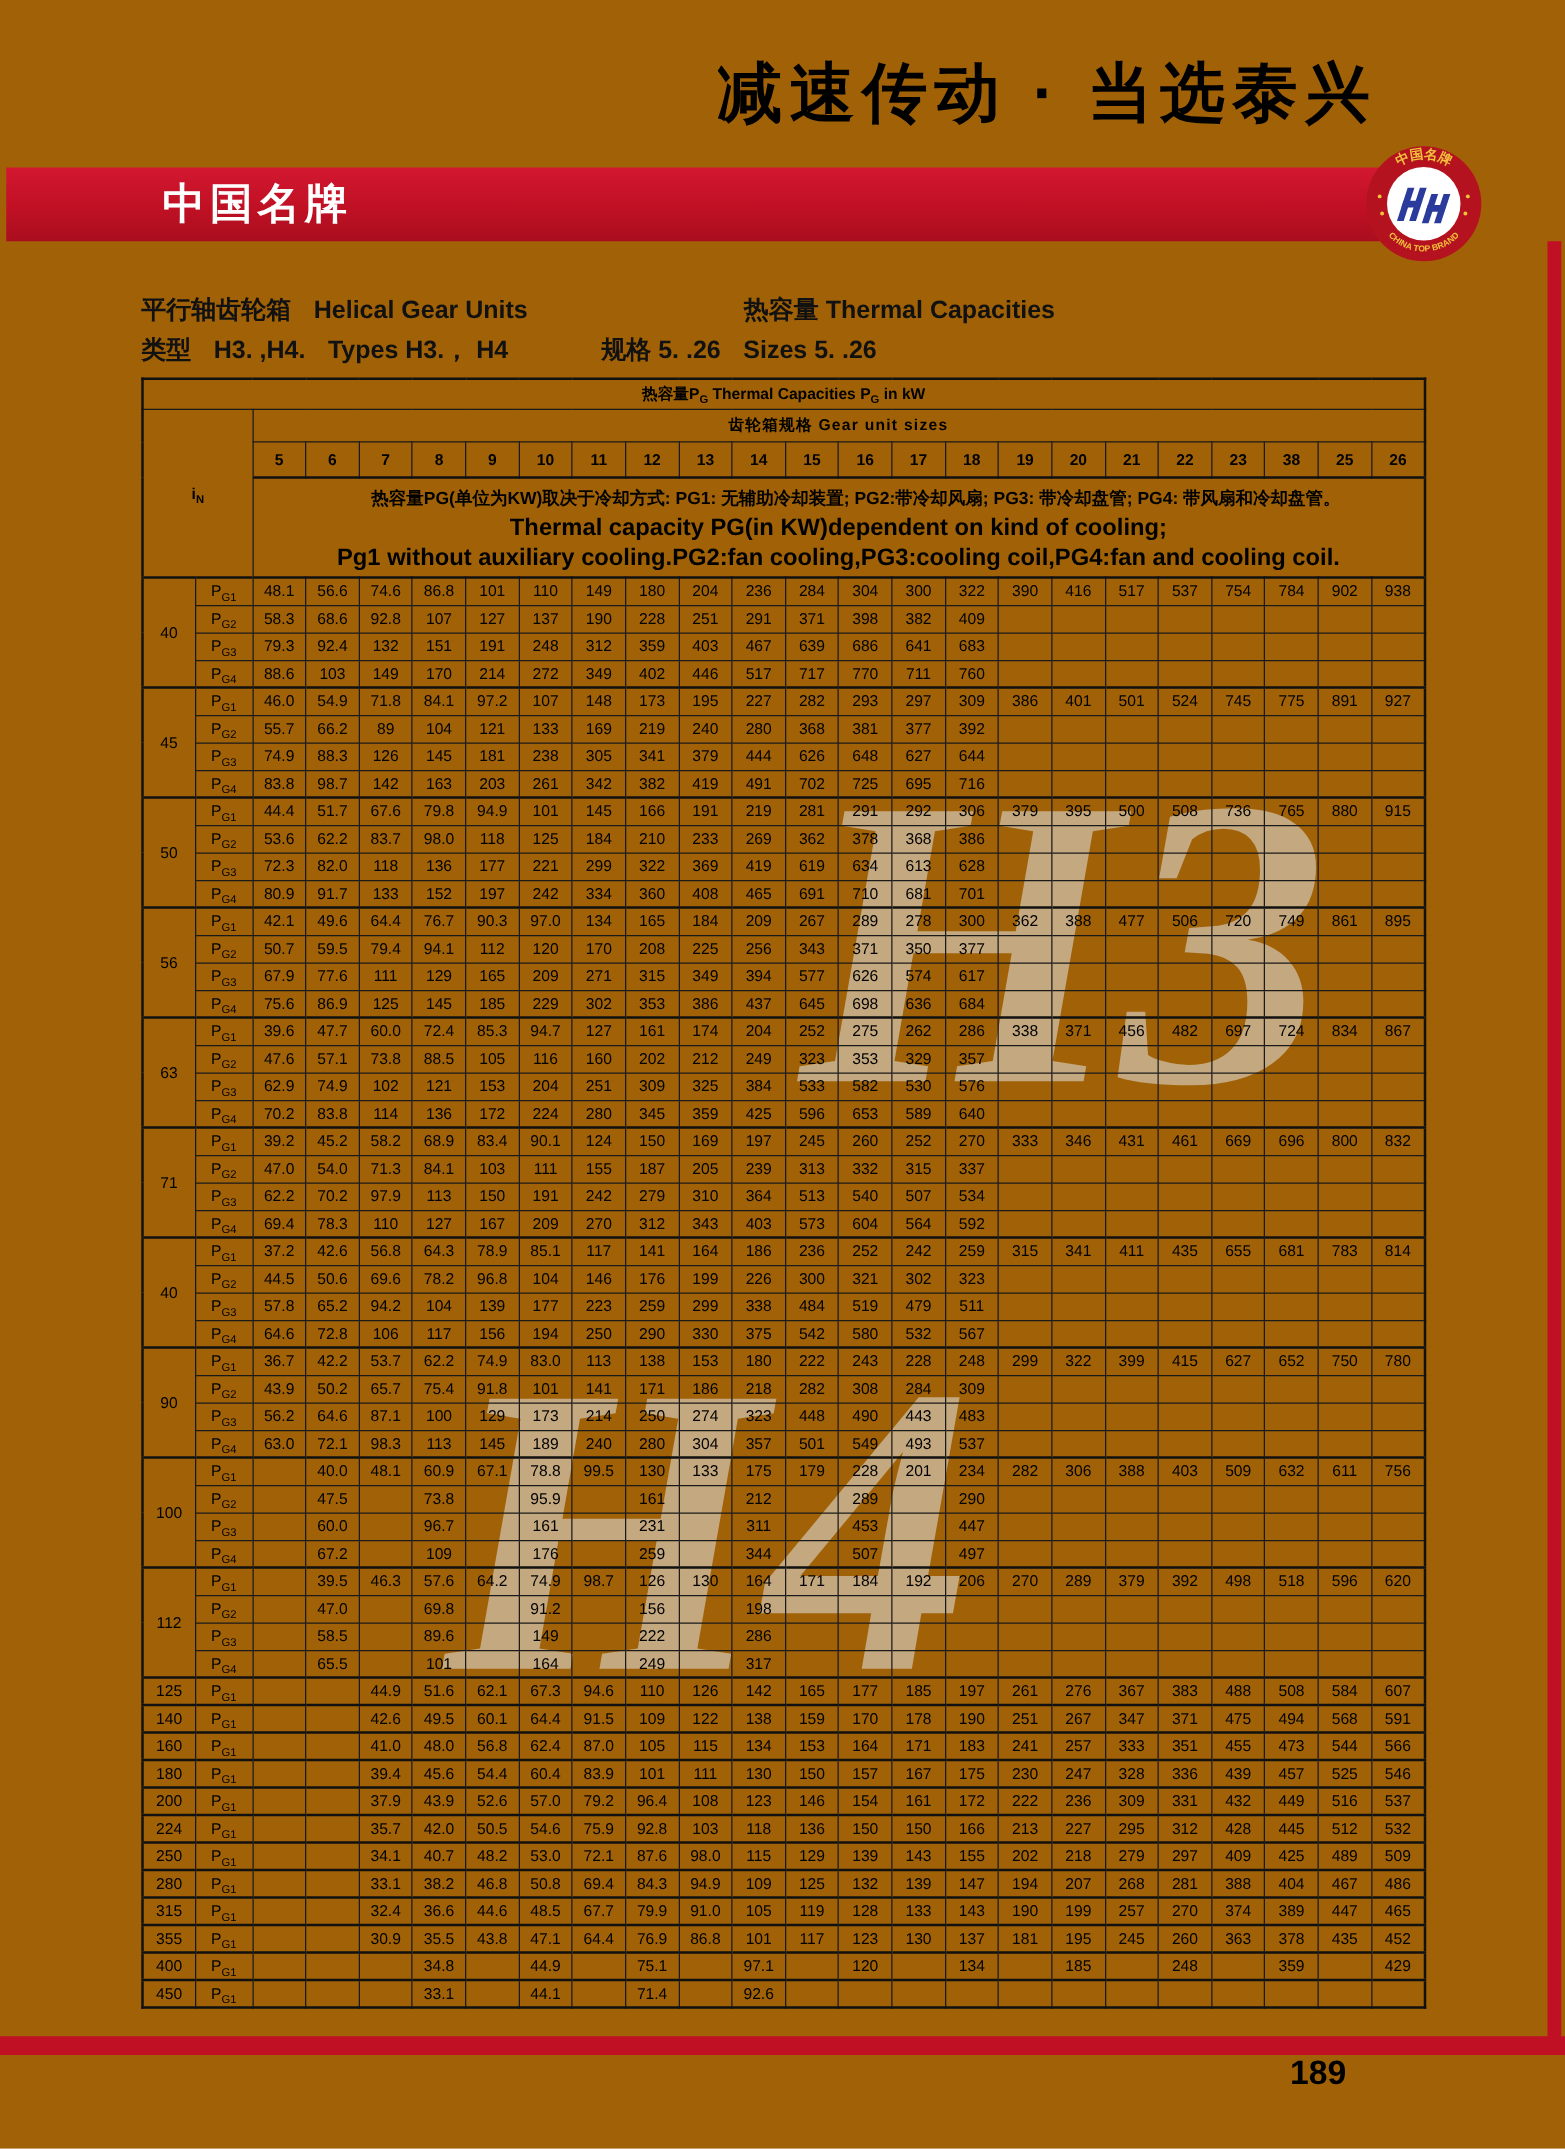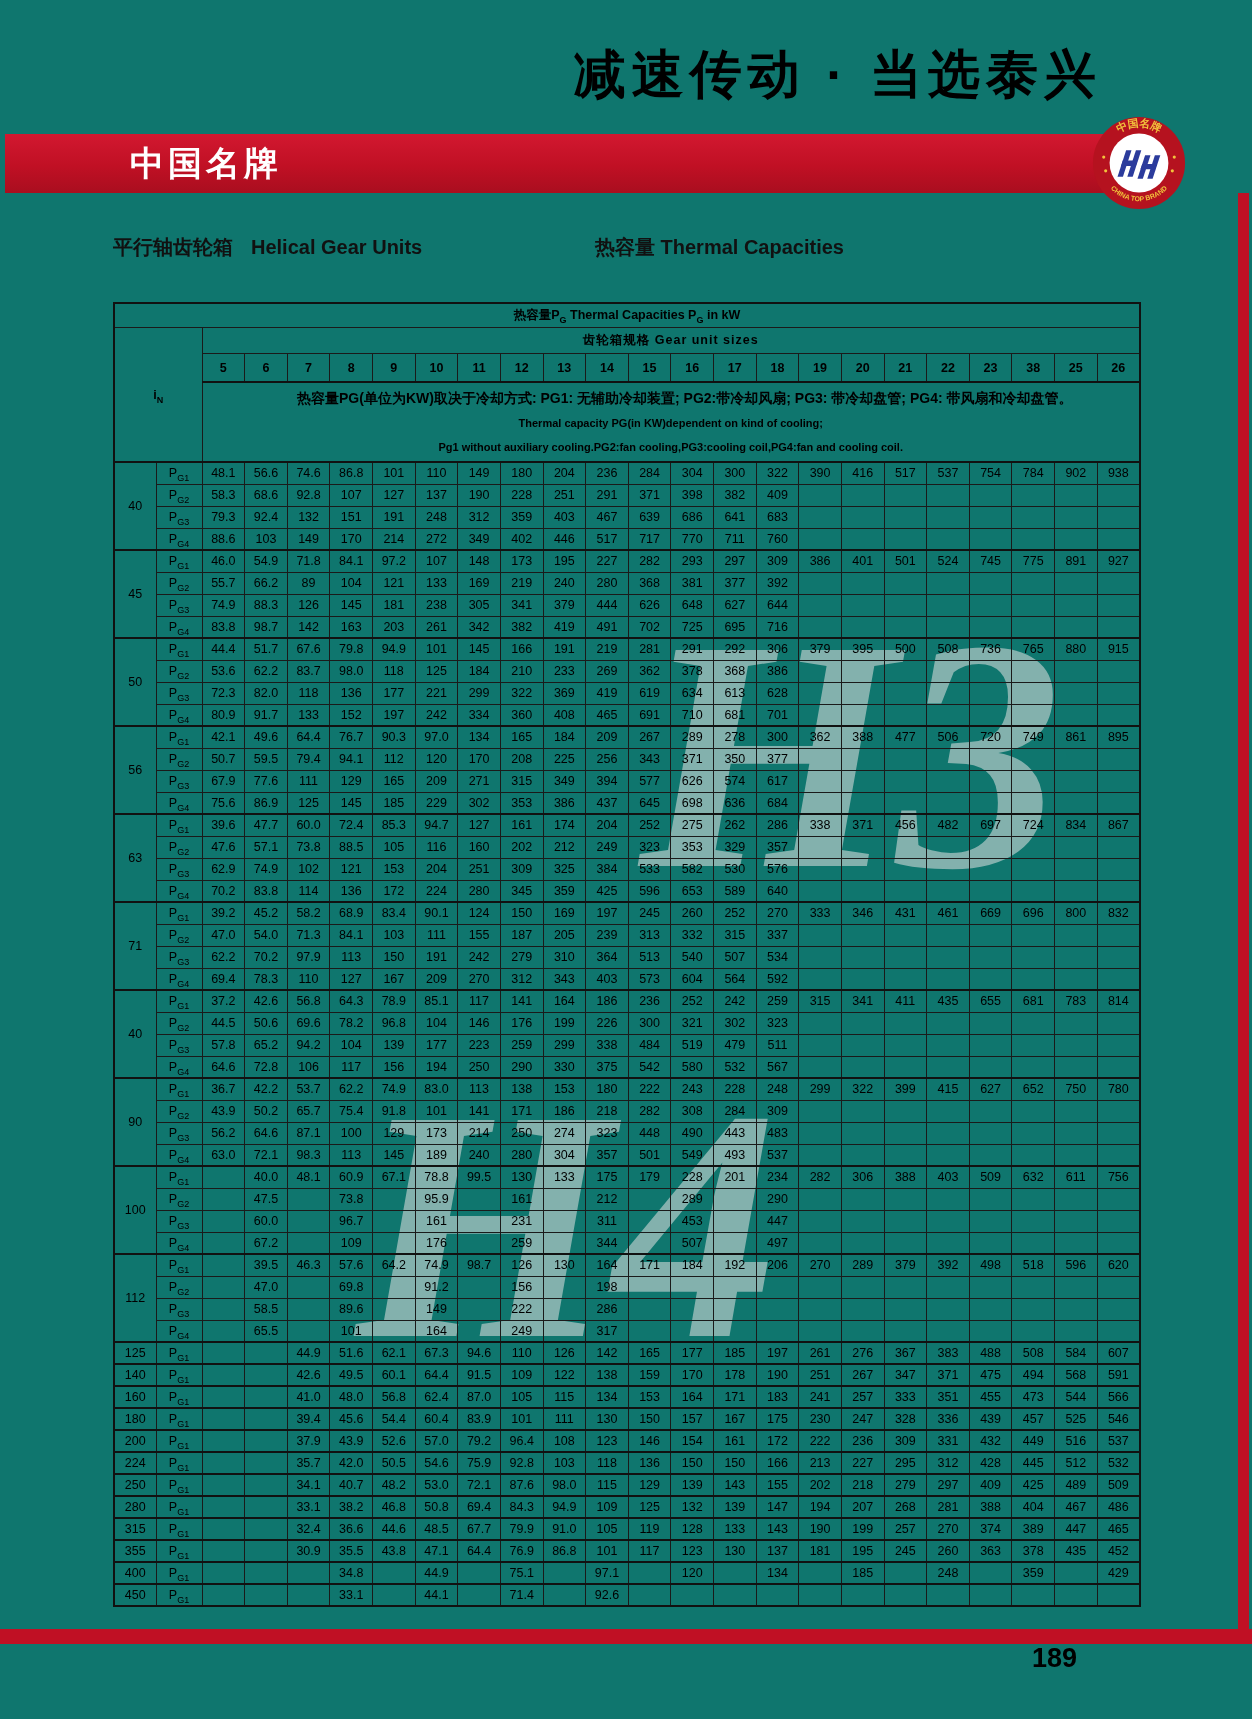--- a/index.html
+++ b/index.html
@@ -1,17 +1,17 @@
 <!DOCTYPE html>
 <html><head>
 <meta charset="utf-8">
 <style>
   html,body{margin:0;padding:0;background:#ffffff;}
   body{font-family:"Liberation Sans", sans-serif; color:#111;}
-  .page{position:relative;width:1252px;height:1719px;background:#0f766e;overflow:hidden;margin:0 auto;}
+  .page{position:relative;width:1252px;height:1719px;background:#a16207;overflow:hidden;margin:0 auto;}
 
   .top-title{position:absolute;top:40px;right:150px;font-size:52px;font-weight:bold;
     letter-spacing:6px;color:#000;white-space:nowrap;}
 
   .banner{position:absolute;left:5px;top:134px;width:1122px;height:59px;
     background:linear-gradient(to bottom,#d21830 0%,#c01024 55%,#a90e1f 100%);}
   .banner-label{display:inline-block;margin-left:125px;line-height:59px;color:#fff;
     font-size:34px;font-weight:bold;letter-spacing:4px;}
 
   .logo{position:absolute;left:1090px;top:114px;width:98px;height:98px;}
@@ -37,21 +37,21 @@
   table.cap td{border:1px solid #1a1a1a;text-align:center;vertical-align:middle;padding:0;
     font-size:12.5px;color:#000;overflow:hidden;white-space:nowrap;}
   table.cap{border:2px solid #111;}
   td.t-title{height:23px;font-size:14px;font-weight:bold;}
   td.gear-label{height:25px;font-size:15px;font-weight:bold;letter-spacing:1px;}
   td.in-head{font-size:13px;font-weight:bold;}
   td.size-cell{height:27px;font-size:14px;font-weight:bold;}
   tr.note-row td{border-top:2px solid #111;border-bottom:2px solid #111;}
   td.note-cell{height:78px;}
   .note-zh{font-size:14px;font-weight:bold;line-height:26px;padding-left:28px;}
-  .note-en{font-size:11px;font-weight:bold;line-height:24px;}
+  .note-en{font-size:19px;font-weight:bold;line-height:24px;}
   tbody tr{height:22px;}
   tr.block-start td{border-top:2px solid #111;}
   td.in-cell{font-size:14px;}
   td.lbl-cell{font-size:12.5px;}
   td.val-cell{font-size:12.5px;}
   sub{font-size:9px;line-height:0;}
 
   .footer{position:absolute;left:113px;top:1576px;width:1035px;z-index:1;}
   .footer-zh{font-size:15px;font-weight:bold;line-height:21px;}
   .footer-en{font-size:15px;font-weight:bold;line-height:21px;}
@@ -101,20 +101,24 @@
     </svg>
   </div>
 
   <div class="right-strip"></div>
 
   <div class="section-line sl1">
     <span class="sec-a"><span>平行轴齿轮箱</span><span class="sec-gap"></span><span>Helical Gear Units</span></span>
     <span class="sec-b1"><span>热容量</span> <span>Thermal Capacities</span></span>
   </div>
 
+  <div class="section-line sl2">
+    <span class="sec-a"><span>类型</span><span class="sec-gap"></span><span>H3. ,H4.</span><span class="sec-gap"></span><span>Types H3.， H4</span></span>
+    <span class="sec-b2"><span>规格</span> <span>5. .26</span><span class="sec-gap"></span><span>Sizes 5. .26</span></span>
+  </div>
 
   <div class="watermark wm1">H3</div>
   <div class="watermark wm2">H4</div>
 
   <table class="cap">
     <colgroup>
       <col style="width:42px">
         <col style="width:46px">
     </colgroup>
     <thead>

